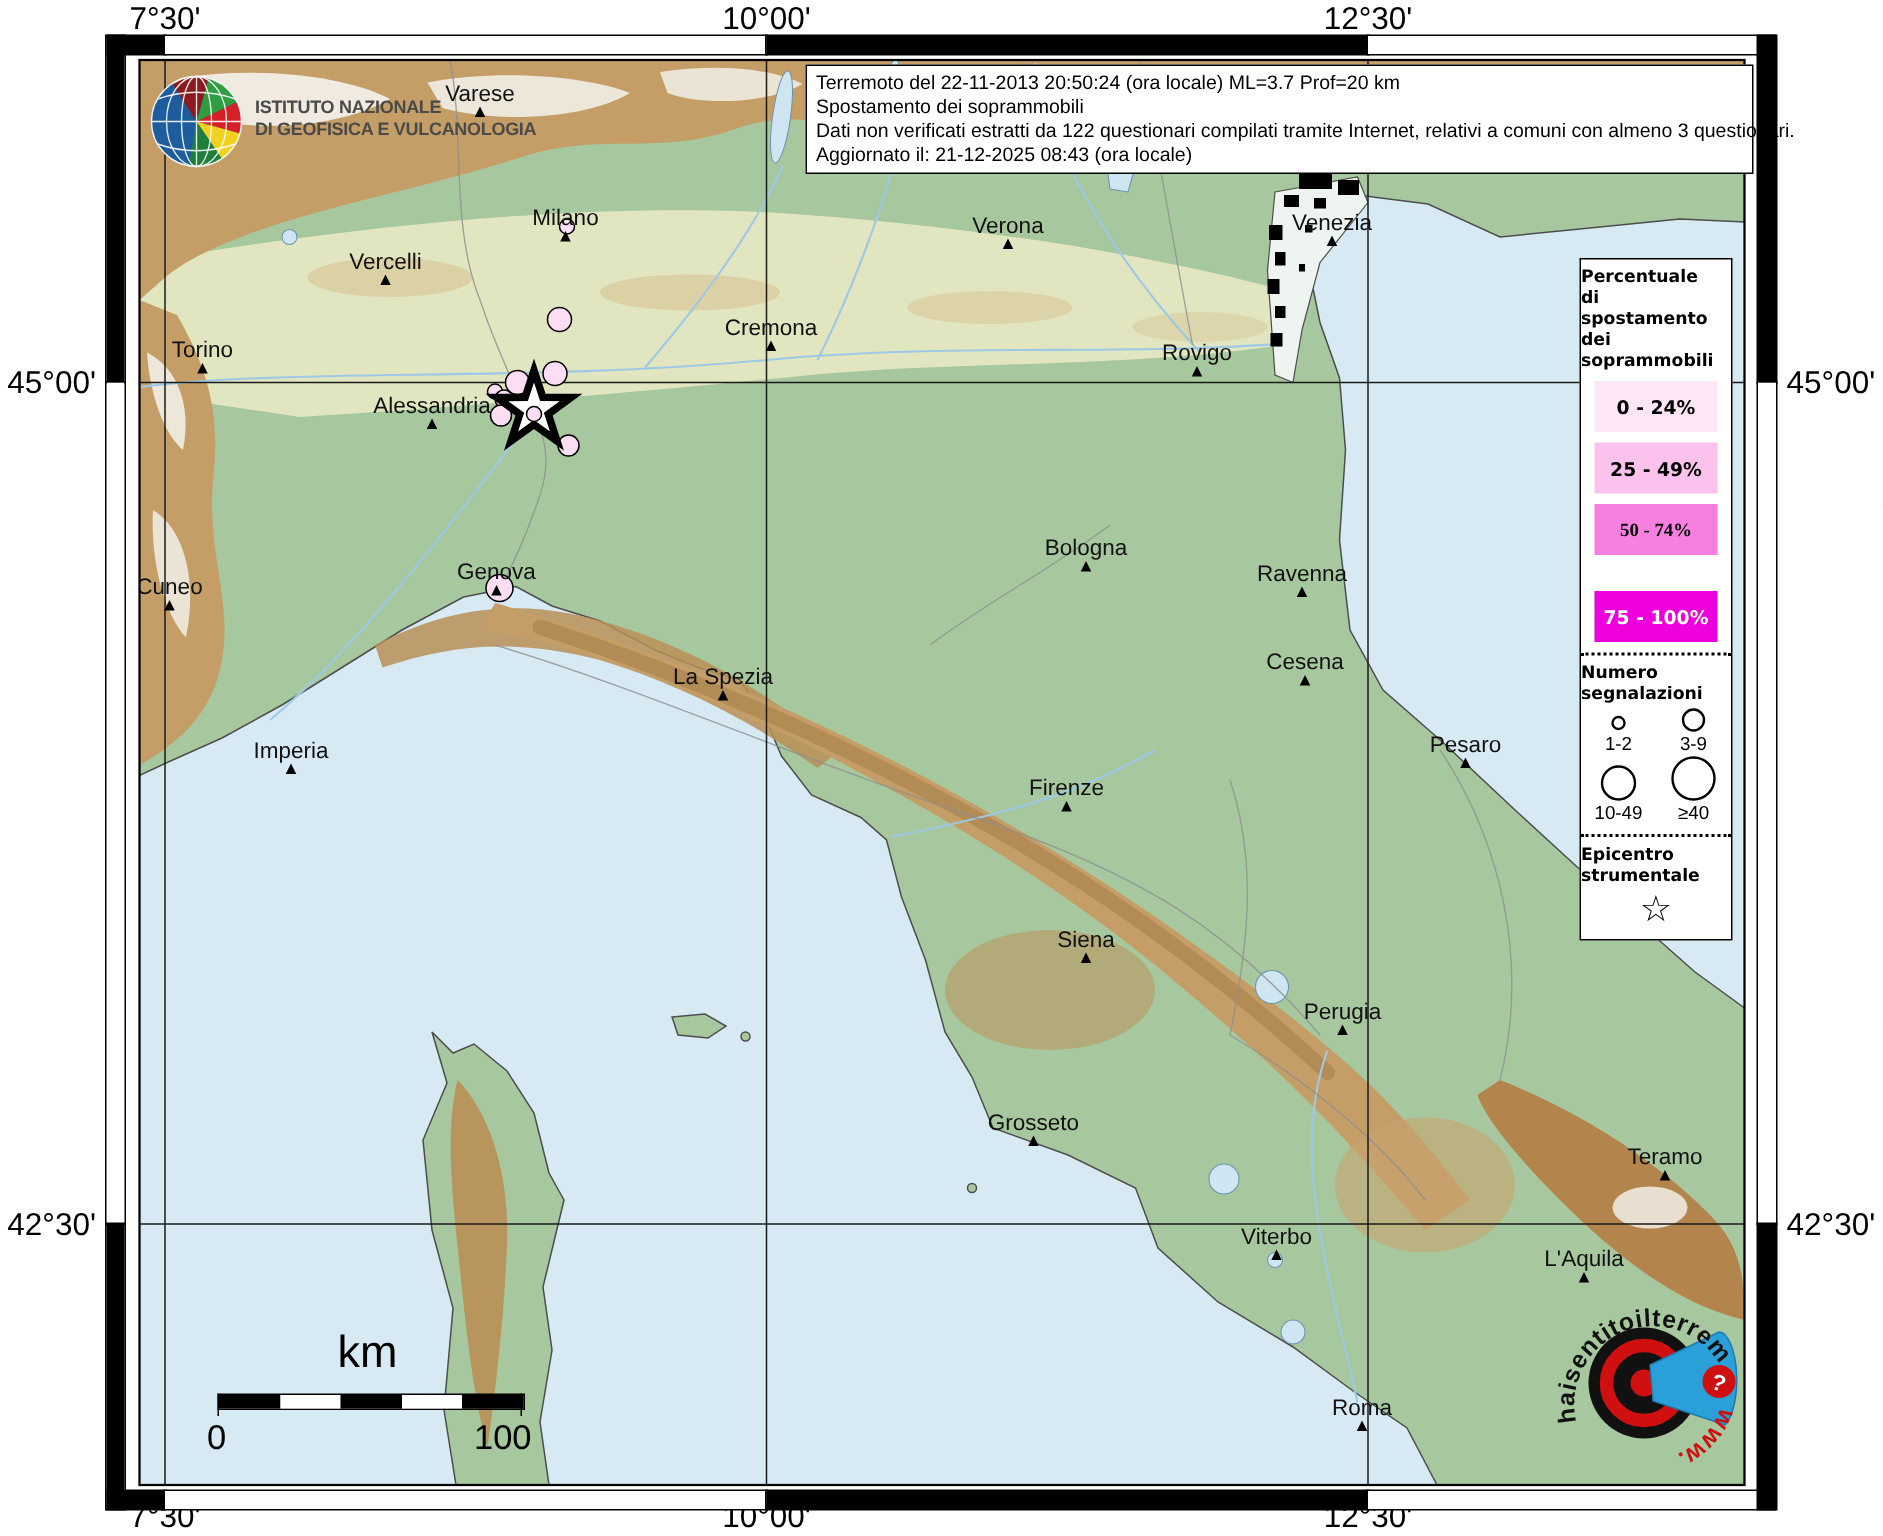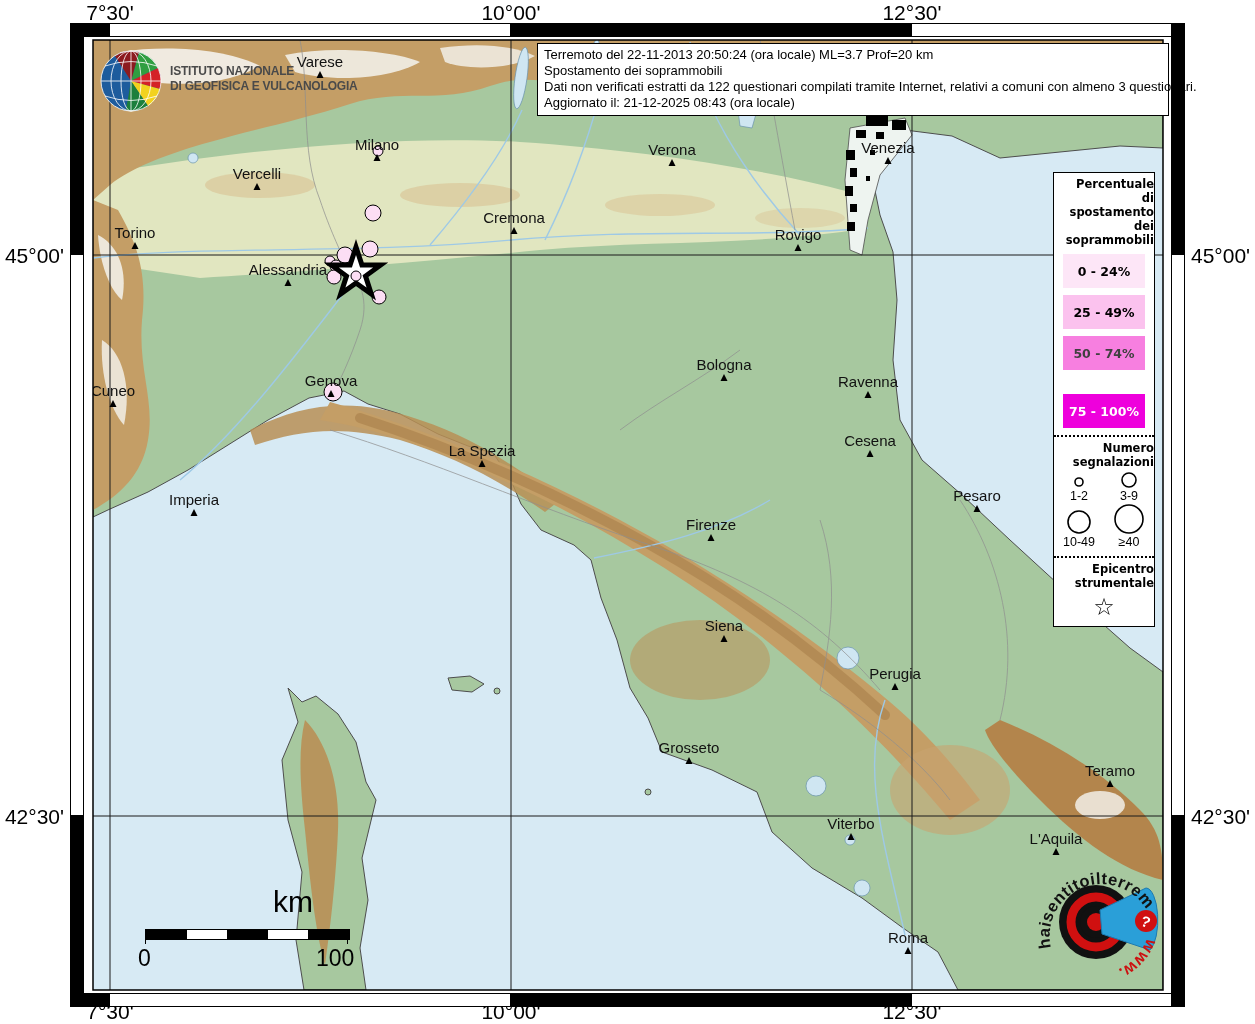--- a/index.html
+++ b/index.html
@@ -11,34 +11,34 @@
   
   .band-seg{position:absolute;outline:1px solid #000;}
   
   #info-box{position:absolute;left:537px;top:43px;width:618px;background:#fff;
             border:1px solid #000;padding:3px 6px 4px 6px;z-index:30;}
   #info-box div{font-size:13px;line-height:16px;color:#000;white-space:nowrap;}
   
   #legend{position:absolute;left:1053px;top:172px;width:100px;background:#fff;
           border:1px solid #000;z-index:30;padding:4px 0 6px 0;}
   .leg-title{font-family:"DejaVu Sans",sans-serif;font-weight:bold;font-size:11.5px;
-             line-height:14px;text-align:right;color:#000;}
+             line-height:14px;text-align:left;color:#000;}
   .swatch{width:82px;height:34px;margin:7px auto 0 auto;display:flex;align-items:center;
           justify-content:center;font-family:"DejaVu Sans",sans-serif;font-weight:bold;
           font-size:12.5px;}
   .dotted-sep{border-top:2px dotted #000;margin:7px 0 4px 0;}
   .count-grid{display:grid;grid-template-columns:1fr 1fr;justify-items:center;align-items:end;
               font-size:12px;color:#000;}
   .count-cell{display:flex;flex-direction:column;align-items:center;justify-content:flex-end;}
   .count-cell svg{display:block;}
   .count-label{font-size:12.5px;margin-top:0px;}
   #epi-star{text-align:center;font-size:24px;line-height:26px;margin-top:4px;}
   
   #scalebar{position:absolute;left:120px;top:885px;z-index:20;color:#000;}
-  #scalebar .km{position:absolute;left:105px;top:0;font-size:30px;margin-left:48px;}
+  #scalebar .km{position:absolute;left:105px;top:0;font-size:30px;}
   #scalebar .bar{position:absolute;left:25px;top:44px;width:203px;height:9px;border:1px solid #000;
                  display:flex;}
   #scalebar .bar i{flex:1;display:block;}
   #scalebar .zero{position:absolute;left:18px;top:60px;font-size:23px;}
   #scalebar .hundred{position:absolute;left:196px;top:60px;font-size:23px;}
   .tickend{position:absolute;top:44px;width:1px;height:15px;background:#000;}
 </style>
 </head>
 <body>
 
@@ -388,21 +388,21 @@
   <div id="legend">
     <div class="leg-title">
       <div>Percentuale</div>
       <div>di</div>
       <div>spostamento</div>
       <div>dei</div>
       <div>soprammobili</div>
     </div>
     <div class="swatch" style="background: rgb(253, 230, 247); color: rgb(0, 0, 0);">0 - 24%</div>
     <div class="swatch" style="background: rgb(251, 194, 238); color: rgb(0, 0, 0);">25 - 49%</div>
-    <div class="swatch" style="background: rgb(247, 127, 224); color: #404040;">50 - 74%</div>
+    <div class="swatch" style="background: rgb(247, 127, 224); color: #000000; font-family: Liberation Serif, serif;">50 - 74%</div>
     <div class="swatch" style="background: rgb(238, 0, 220); color: rgb(255, 255, 255); margin-top: 24px;">75 - 100%</div>
 
     <div class="dotted-sep"></div>
     <div class="leg-title">
       <div>Numero</div>
       <div>segnalazioni</div>
     </div>
     <div class="count-grid">
       <div class="count-cell">
         <svg width="34" height="20">

